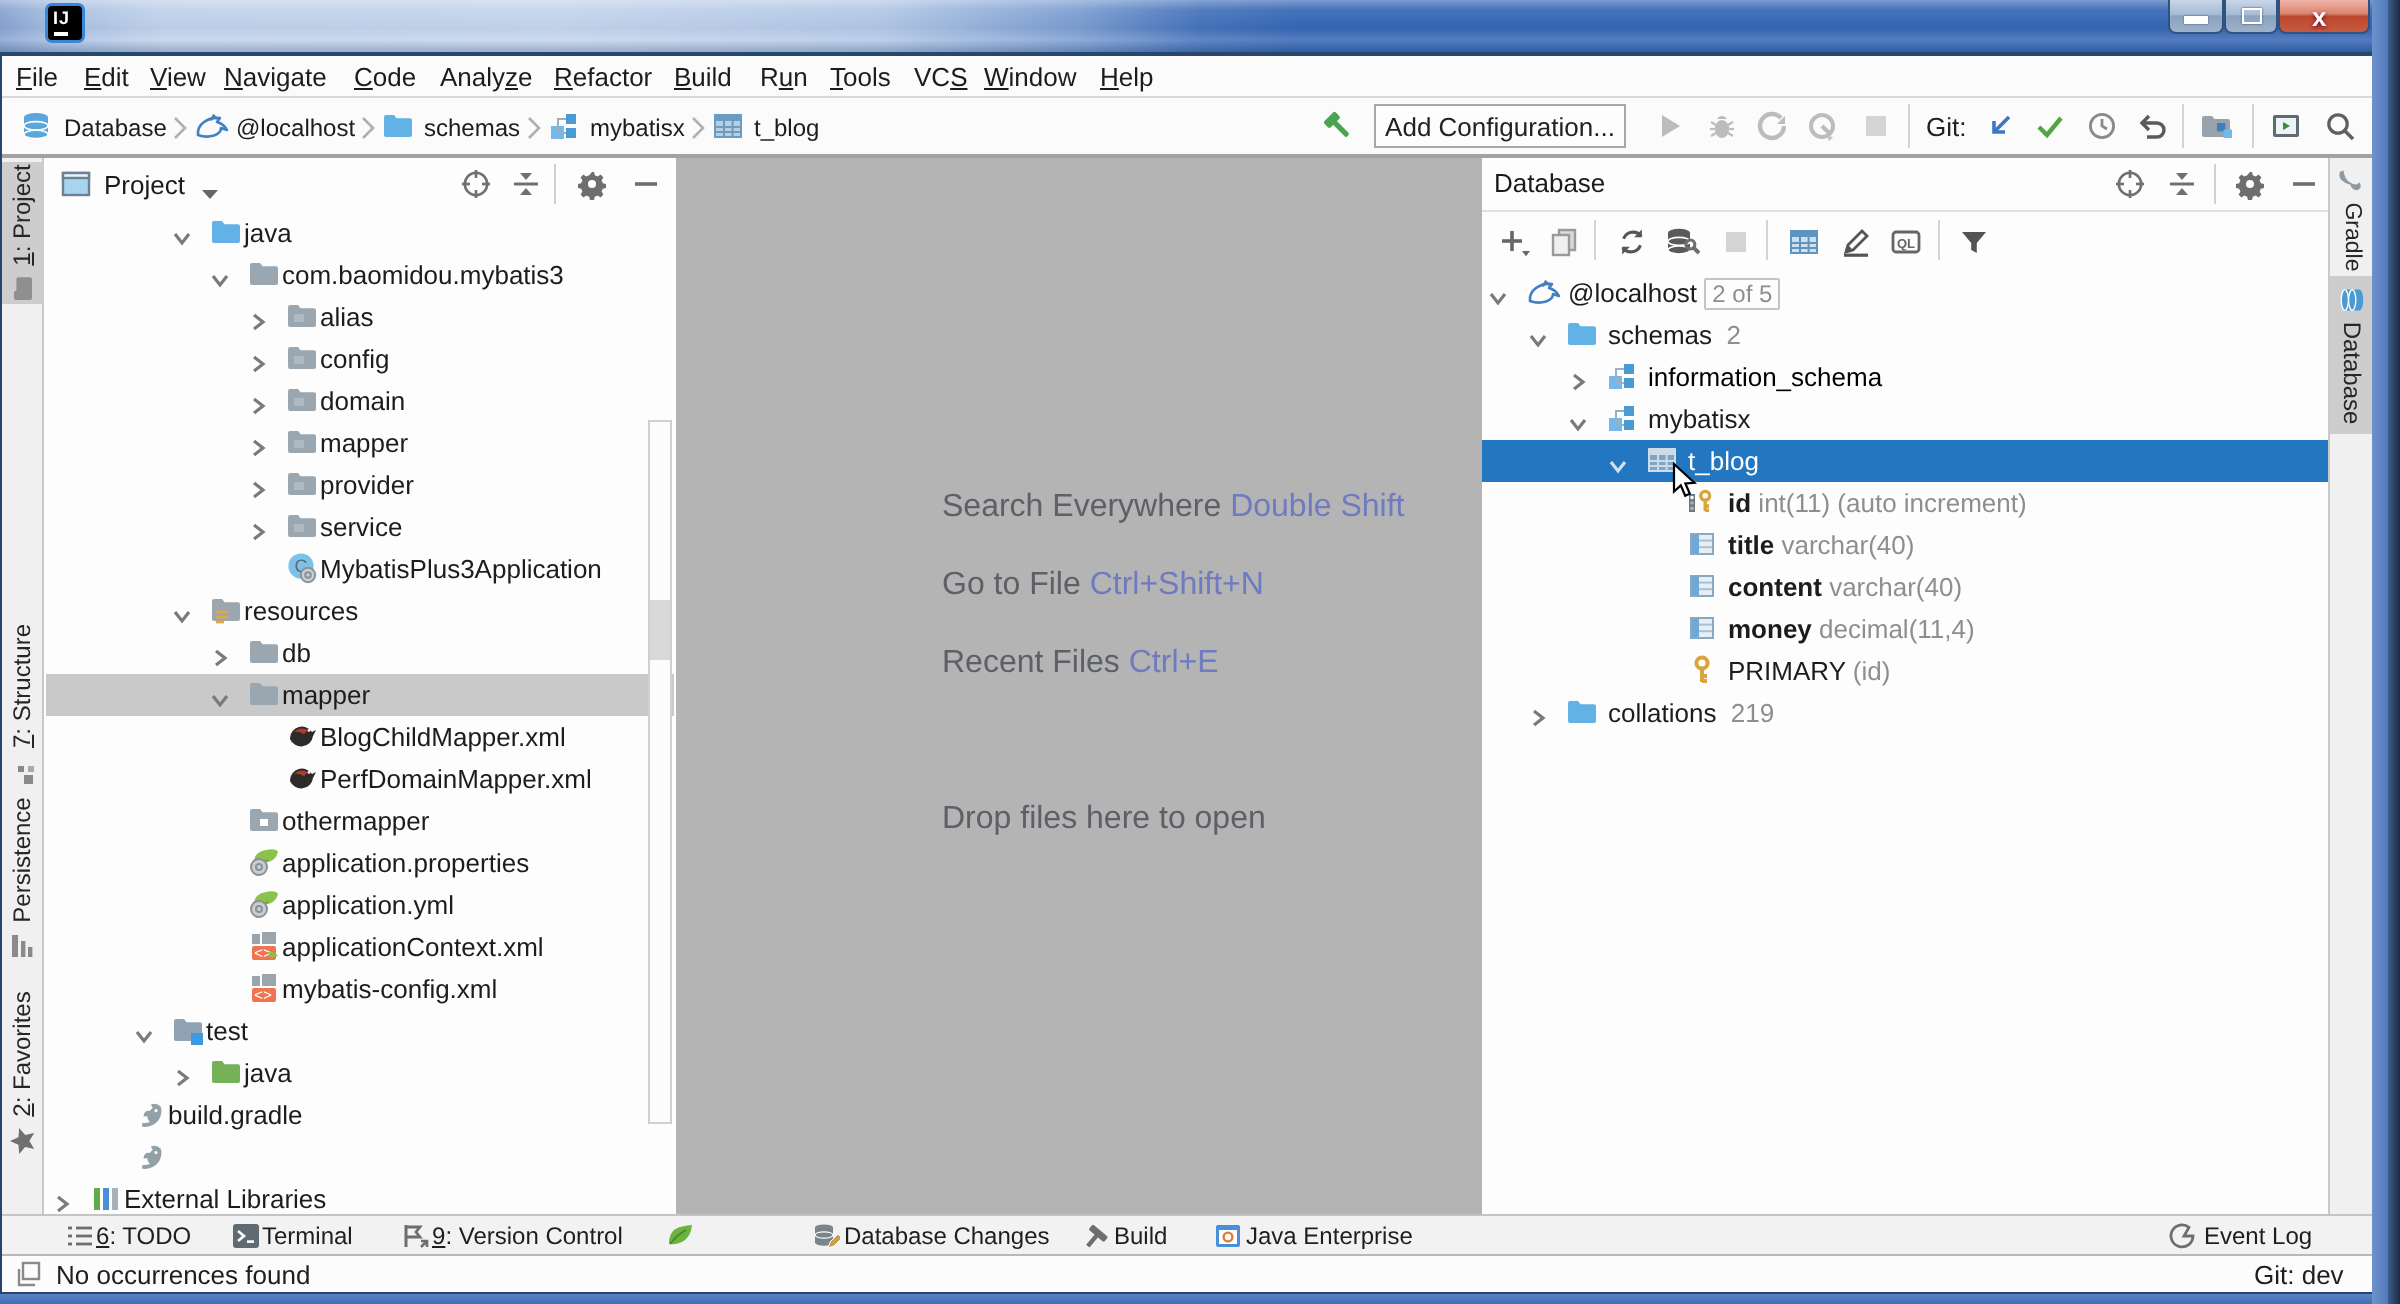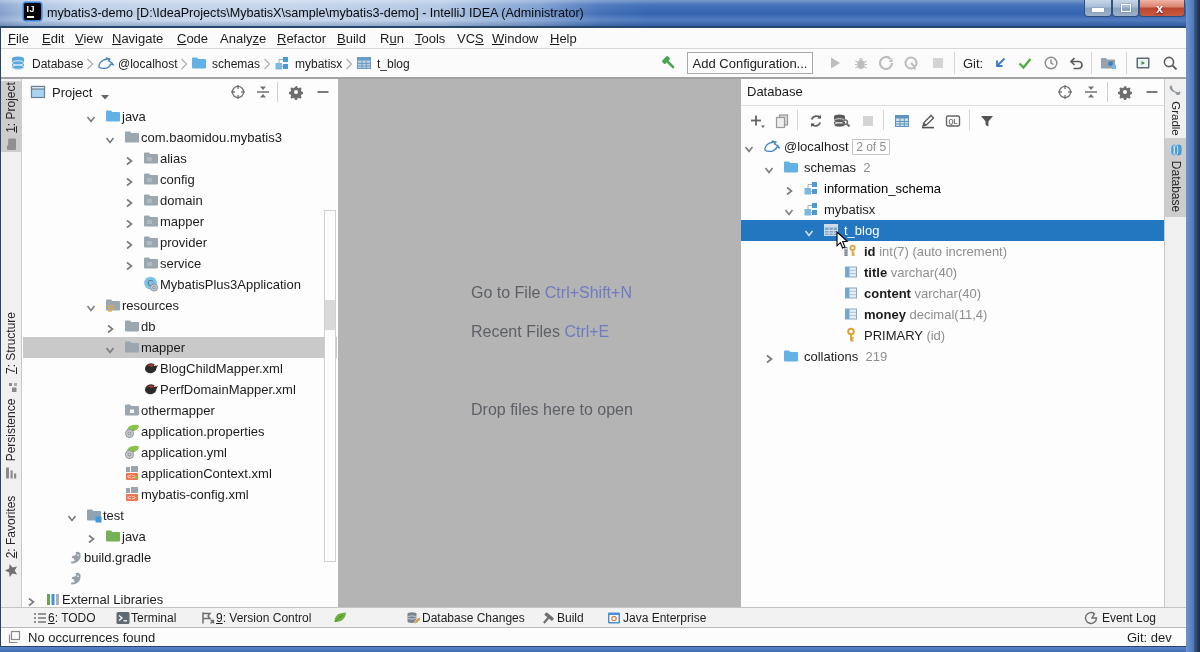--- a/index.html
+++ b/index.html
@@ -6,21 +6,20 @@
 .ab{position:absolute;}
 </style></head><body>
 <div id="win">
 <div class="ab" style="left:0;top:0;width:1200px;height:26px;background:linear-gradient(90deg,#86a2cf 0px,#a9c0e2 30px,#bfd1ea 80px,#c3d4ec 280px,#b2c7e5 440px,#7a9cd0 540px,#4472ba 600px,#3566b4 650px,#3566b4 1200px);"></div>
 <div class="ab" style="left:0;top:0;width:1200px;height:26px;background:linear-gradient(180deg,rgba(255,255,255,0.35) 0px,rgba(255,255,255,0.08) 5px,rgba(0,0,0,0.02) 14px,rgba(255,255,255,0.15) 20px,rgba(30,58,102,0.25) 26px);"></div>
 <div class="ab" style="left:0;top:26px;width:1200px;height:2px;background:#27476f;"></div>
 <div class="ab" style="left:24px;top:3px;width:17px;height:17px;background:#000;border-radius:2px;box-shadow:0 0 0 1.5px #3b85d6;">
       <span style="position:absolute;left:2.5px;top:1px;font-size:9px;font-weight:bold;color:#fff;letter-spacing:0.5px;">IJ</span>
       <span style="position:absolute;left:2.5px;bottom:2.5px;width:7px;height:1.8px;background:#fff;"></span>
     </div>
-<div class="ab" style="left:47px;top:6px;font-size:12.6px;color:#0a0a0a;white-space:nowrap;">mybatis3-demo [D:\IdeaProjects\MybatisX\sample\mybatis3-demo] - IntelliJ IDEA (Administrator)</div>
 <div style="position:absolute;top:0;height:17px;border:1px solid #31517e;border-top:none;left:1084px;width:28px;border-radius:0 0 4px 4px;background:linear-gradient(180deg,#c8d6e8 0%,#a7bcd6 45%,#8aa3c2 50%,#9db1c8 100%);">
       <span style="position:absolute;left:7px;top:8px;width:12px;height:3.5px;background:#fff;box-shadow:0 0 1px #345;"></span>
     </div>
 <div style="position:absolute;top:0;height:17px;border:1px solid #31517e;border-top:none;left:1112px;width:27px;border-radius:0 0 4px 4px;background:linear-gradient(180deg,#c8d6e8 0%,#a7bcd6 45%,#8aa3c2 50%,#9db1c8 100%);">
       <span style="position:absolute;left:8px;top:4px;width:10px;height:8px;border:1.8px solid #fff;box-shadow:0 0 1px #345;"></span>
     </div>
 <div style="position:absolute;top:0;height:17px;border:1px solid #31517e;border-top:none;left:1139px;width:46px;border-radius:0 0 4px 4px;background:linear-gradient(180deg,#f0b4a6 0%,#da8571 42%,#bc472f 52%,#c65b40 100%);">
       <span style="position:absolute;left:16px;top:1px;color:#fff;font-weight:bold;font-size:13px;text-shadow:0 1px 2px #702;">x</span>
     </div>
 <div class="ab" style="left:0;top:28px;width:1200px;height:20px;background:#fbfbfb;"></div>
@@ -406,20 +405,21 @@
       </svg></div>
     <div class="ab" style="left:45px;top:591px;"><svg width="16" height="16" viewBox="0 0 16 16" style="">
         <rect x="2" y="3" width="3" height="11" fill="#62aa4e"></rect>
         <rect x="6.5" y="3" width="3" height="11" fill="#4a90d9"></rect>
         <rect x="11" y="3" width="3" height="11" fill="#a8b0b8"></rect>
       </svg></div>
     <div class="ab" style="left:62px;top:592px;font-size:13px;white-space:nowrap;">External Libraries</div>
 <div class="ab" style="left:324px;top:210px;width:12px;height:352px;background:#fcfcfc;border:1px solid #d0d0d0;"></div>
 <div class="ab" style="left:325px;top:300px;width:10px;height:30px;background:#d9d9d9;"></div>
 <div class="ab" style="left:338px;top:79px;width:403px;height:528px;background:#b4b4b4;"></div>
+<div class="ab" style="left:471px;top:245px;font-size:16px;color:#5d6066;white-space:nowrap;">Search Everywhere <span style="color:#6e7bc0;">Double Shift</span></div>
 <div class="ab" style="left:471px;top:284px;font-size:16px;color:#5d6066;white-space:nowrap;">Go to File <span style="color:#6e7bc0;">Ctrl+Shift+N</span></div>
 <div class="ab" style="left:471px;top:323px;font-size:16px;color:#5d6066;white-space:nowrap;">Recent Files <span style="color:#6e7bc0;">Ctrl+E</span></div>
 <div class="ab" style="left:471px;top:401px;font-size:16px;color:#5d6066;white-space:nowrap;">Drop files here to open</div>
 <div class="ab" style="left:741px;top:79px;width:423px;height:528px;background:#fdfdfd;"></div>
 <div class="ab" style="left:747px;top:84px;font-size:13px;color:#1a1a1a;">Database</div>
 <div class="ab" style="left:1057px;top:84px;"><svg width="16" height="16" viewBox="0 0 16 16" style="">
         <circle cx="8" cy="8" r="5.6" fill="none" stroke="#707070" stroke-width="1.3"></circle>
         <g stroke="#707070" stroke-width="1.3">
           <line x1="8" y1="1" x2="8" y2="5"></line>
           <line x1="8" y1="11" x2="8" y2="15"></line>
@@ -547,21 +547,21 @@
 <div class="ab" style="left:843px;top:243px;"><svg width="16" height="16" viewBox="0 0 16 16" style="">
         <rect x="1.5" y="4" width="3" height="9" fill="#6b7680"></rect>
         <circle cx="3" cy="5.8" r="0.9" fill="#fff"></circle>
         <circle cx="3" cy="8.5" r="0.9" fill="#aab4bc"></circle>
         <circle cx="3" cy="11.2" r="0.9" fill="#aab4bc"></circle>
         <g transform="translate(4.5,1.5) scale(0.85)">
           <circle cx="6" cy="4" r="2.6" fill="none" stroke="#d9a43c" stroke-width="2"></circle>
           <path d="M6 6.8 V13 M6 10 h2.3 M6 12.5 h2.3" stroke="#d9a43c" stroke-width="2" fill="none"></path>
         </g>
       </svg></div>
-    <div class="ab" style="left:864px;top:244px;font-size:13px;white-space:nowrap;"><span style="color:#1c1c1c;"><b>id</b></span><span style="color:#8e8e8e;"> int(7) (auto increment)</span></div>
+    <div class="ab" style="left:864px;top:244px;font-size:13px;white-space:nowrap;"><span style="color:#1c1c1c;"><b>id</b></span><span style="color:#8e8e8e;"> int(11) (auto increment)</span></div>
 <div class="ab" style="left:843px;top:264px;"><svg width="16" height="16" viewBox="0 0 16 16" style="">
         <rect x="2.5" y="3" width="11" height="10" fill="#e8eef4"></rect>
         <rect x="2.5" y="3" width="4" height="10" fill="#6ea7d8"></rect>
         <g stroke="#a8c0d4" stroke-width="1">
           <line x1="6.5" y1="6.3" x2="13.5" y2="6.3"></line>
           <line x1="6.5" y1="9.6" x2="13.5" y2="9.6"></line>
         </g>
         <rect x="2.5" y="3" width="11" height="10" fill="none" stroke="#8aa8c2" stroke-width="1"></rect>
       </svg></div>
     <div class="ab" style="left:864px;top:265px;font-size:13px;white-space:nowrap;"><span style="color:#1c1c1c;"><b>title</b></span><span style="color:#8e8e8e;"> varchar(40)</span></div>

